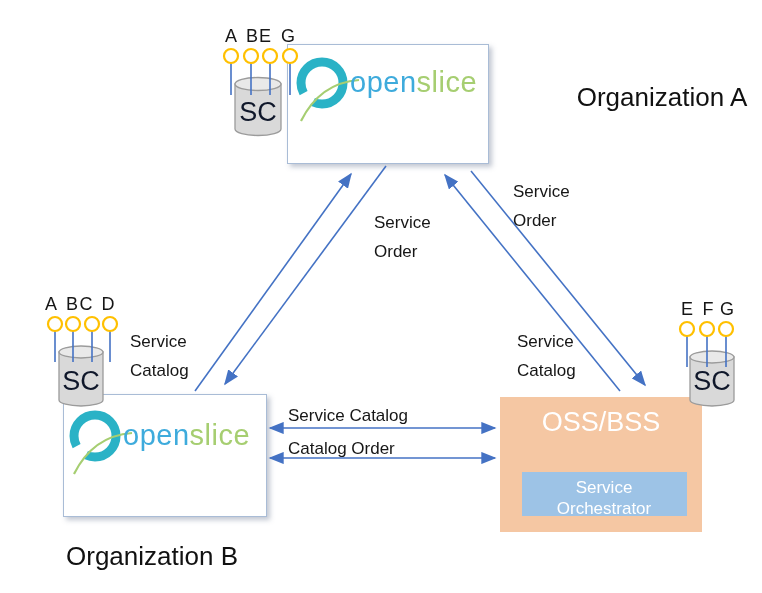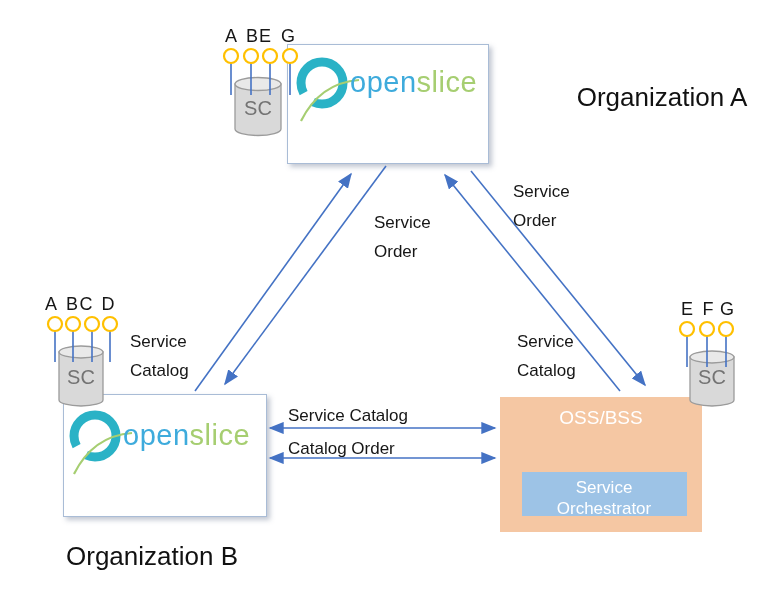--- a/index.html
+++ b/index.html
@@ -13,27 +13,27 @@
     box-shadow:3px 3px 5px rgba(120,130,155,.45);z-index:1;box-sizing:border-box;
   }
   #boxA{left:287px;top:44px;width:202px;height:120px;}
   #boxB{left:63px;top:394px;width:204px;height:123px;}
   #boxC{left:500px;top:397px;width:202px;height:135px;background:#F5C7A3;border:none;box-shadow:none;z-index:1;}
   #boxOrch{position:absolute;left:522px;top:472px;width:165px;height:44px;background:#9DC3E6;z-index:2;}
   .txt{position:absolute;z-index:4;white-space:nowrap;}
   .title{font-size:26px;color:#111;transform:translateX(-50%);}
   .edge-label{font-size:17px;line-height:29px;color:#161616;}
   .iface{font-size:18px;color:#161616;transform:translateX(-50%);z-index:5;}
-  .sc{font-size:20px;color:#737373;transform:translateX(-50%);z-index:5;}
+  .sc{font-size:27px;color:#0f172a;transform:translateX(-50%);z-index:5;}
   .logo-text{font-size:29px;letter-spacing:.5px;z-index:4;}
   .logo-open{color:#3EABDC;}
   .logo-slice{color:#A6CE71;}
   .white{color:#ffffff;}
   .center{transform:translateX(-50%);text-align:center;}
-  #ossbss{font-size:19px;}
+  #ossbss{font-size:27px;}
   #orch{font-size:17px;line-height:21px;}
 </style>
 </head>
 <body>
 
 <div id="canvas">
 
   <div id="boxA" class="box"></div>
   <div id="boxB" class="box"></div>
   <div id="boxC" style="position:absolute;left:500px;top:397px;width:202px;height:135px;background:#F5C7A3;z-index:1;"></div>

